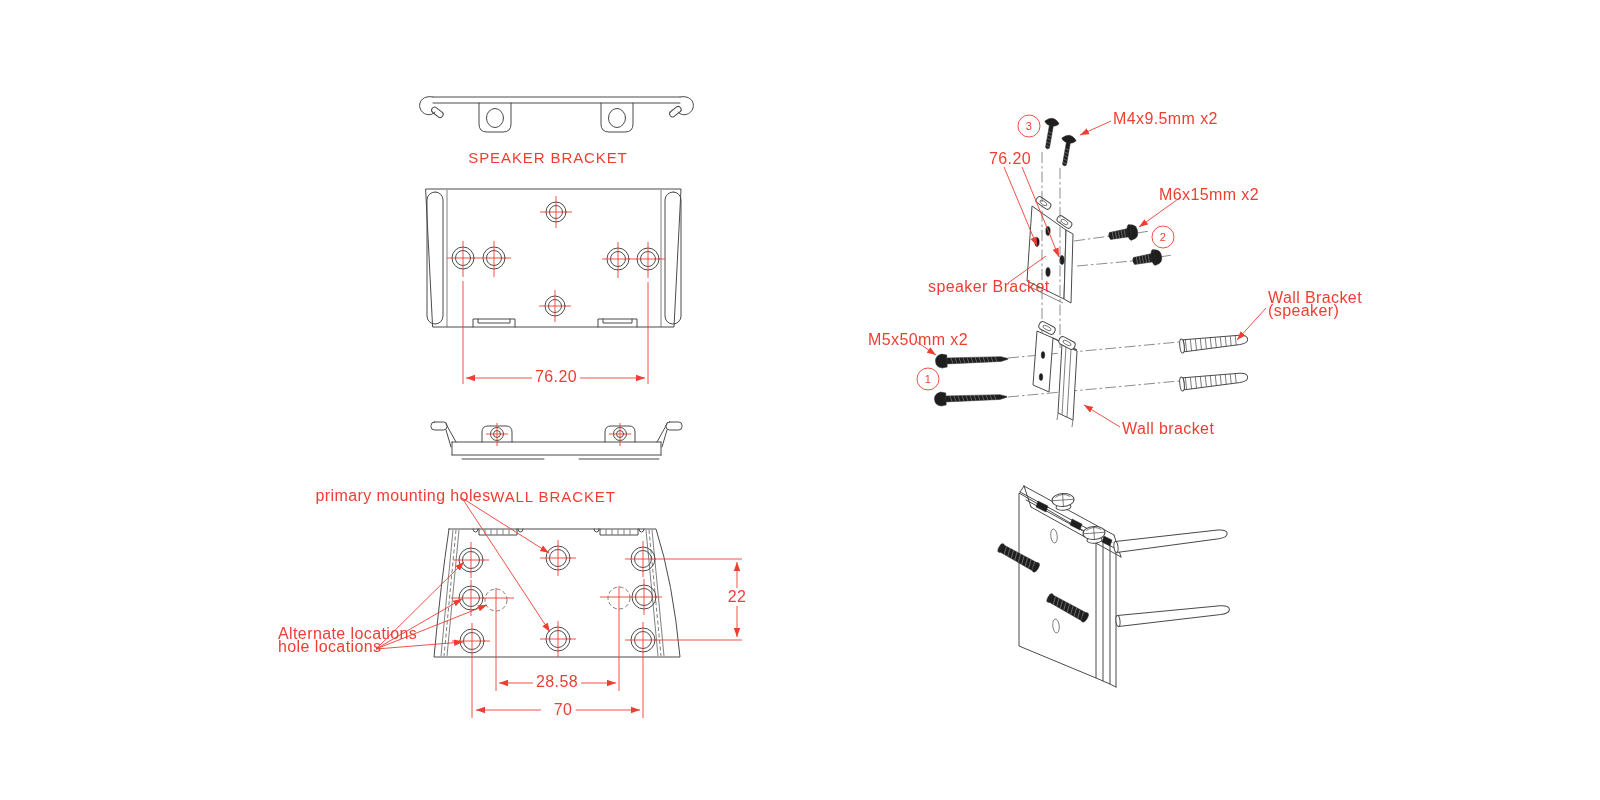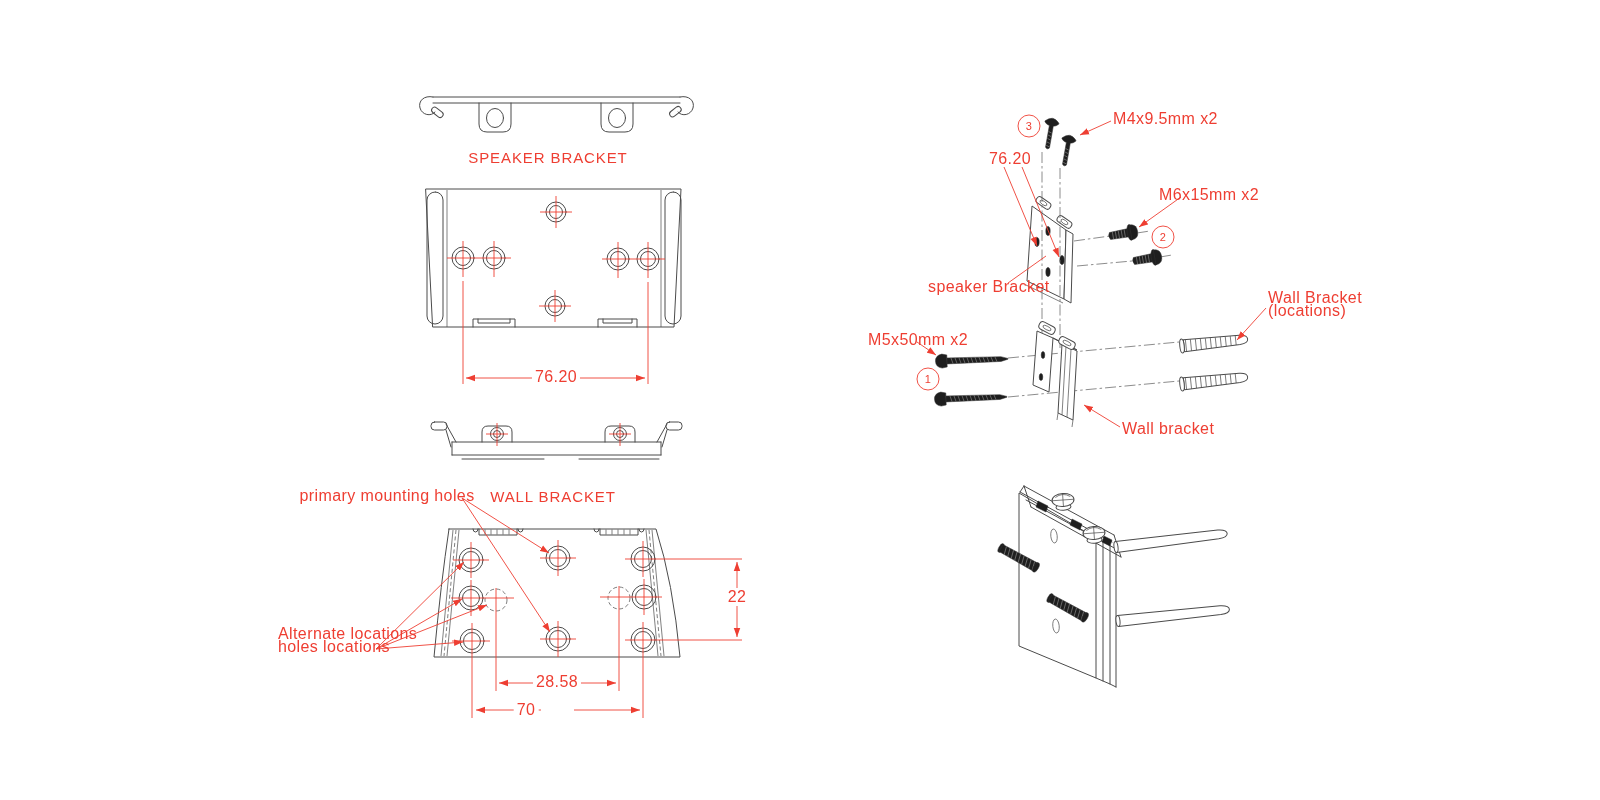--- a/index.html
+++ b/index.html
@@ -315,45 +315,45 @@
     </g>
   </g>
 </svg>
 
 <div class="lbl ttl c" style="left:548px;top:158px">SPEAKER BRACKET</div>
 
 <div class="lbl dim c" style="left:556px;top:377px">76.20</div>
 
 <div class="lbl ttl c" style="left:553px;top:497px">WALL BRACKET</div>
 
-<div class="lbl c" style="left:387px;top:496px">primary mounting holes</div>
+<div class="lbl c" style="left:403px;top:496px">primary mounting holes</div>
 
 <div class="lbl" style="left:278px;top:634px">Alternate locations</div>
-<div class="lbl" style="left:278px;top:647px">holes locations</div>
+<div class="lbl" style="left:278px;top:647px">hole locations</div>
 
 <div class="lbl dim c" style="left:737px;top:597px">22</div>
 
 <div class="lbl dim c" style="left:557px;top:682px">28.58</div>
 
-<div class="lbl dim c" style="left:526px;top:710px">70</div>
+<div class="lbl dim c" style="left:563px;top:710px">70</div>
 
 <div class="lbl num c" style="left:1029px;top:126px">3</div>
 
 <div class="lbl" style="left:1113px;top:119px">M4x9.5mm x2</div>
 
 <div class="lbl c" style="left:1010px;top:159px">76.20</div>
 
 <div class="lbl" style="left:1159px;top:195px">M6x15mm x2</div>
 
 <div class="lbl num c" style="left:1163px;top:237px">2</div>
 
 <div class="lbl" style="left:928px;top:287px">speaker Bracket</div>
 
 <div class="lbl" style="left:868px;top:340px">M5x50mm x2</div>
 
 <div class="lbl num c" style="left:928px;top:379px">1</div>
 
 <div class="lbl" style="left:1268px;top:298px">Wall Bracket</div>
-<div class="lbl" style="left:1268px;top:311px">(locations)</div>
+<div class="lbl" style="left:1268px;top:311px">(speaker)</div>
 
 <div class="lbl" style="left:1122px;top:429px">Wall bracket</div>
 
 </div>
 
 </body></html>

